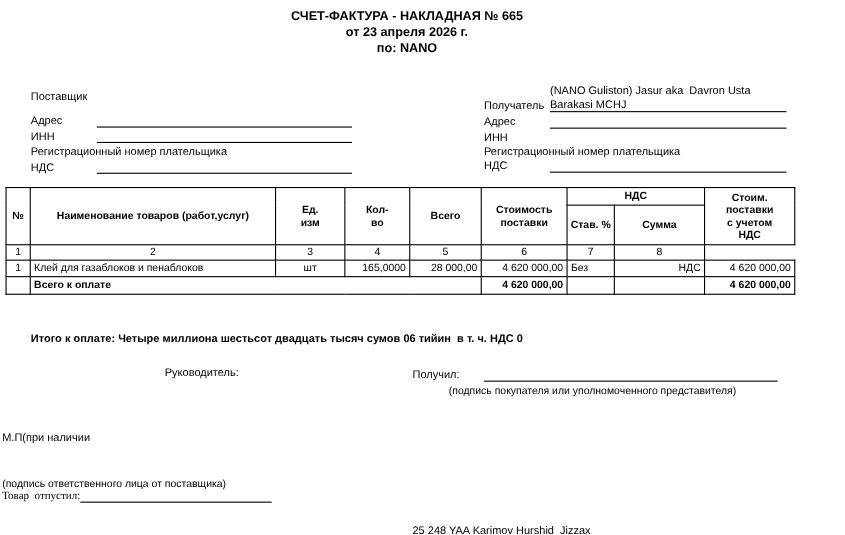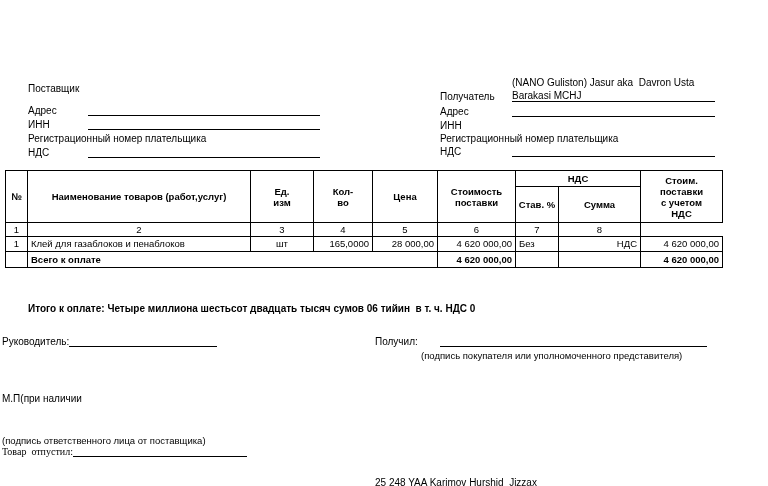--- a/index.html
+++ b/index.html
@@ -25,21 +25,21 @@
     line-height: 14.5px;
   }
 
   
   .party { position: absolute; font-size: 10px; }
   .party-left  { left: 28px;  top: 83px; width: 292px; }
   .party-right { left: 440px; top: 76px; width: 275px; }
   .prow { display: flex; align-items: flex-end; }
   .plabel { flex: none; white-space: pre; }
   .party-left  .plabel { width: 60px; }
-  .party-right .plabel { width: 72px; }
+  .party-right .plabel { width: 60px; }
   .pfield { flex: 1 1 auto; min-width: 0; white-space: pre; overflow: hidden; }
   .underlined { border-bottom: 1px solid #000; }
   .fulllabel { white-space: pre; }
   .h12 { height: 12px; } .h13 { height: 13px; } .h14 { height: 14px; }
   .h15 { height: 15px; } .h18 { height: 18px; gap: 40px; }
 
   
   .inv-table {
     position: absolute;
     left: 5px; top: 170px;
@@ -88,20 +88,25 @@
   .sig .slabel { flex: none; white-space: pre; }
   .sig .sline { flex: 1 1 auto; border-bottom: 1px solid #000; height: 12px; }
   .sig-note { position: absolute; font-size: 9.5px; white-space: pre; }
   .plain-text { position: absolute; font-size: 10px; white-space: pre; }
 </style>
 </head>
 <body>
 
 <div class="page">
 
+  <div class="doc-title">
+    <div>СЧЕТ-ФАКТУРА - НАКЛАДНАЯ № 665</div>
+    <div>от 23 апреля 2026 г.</div>
+    <div>по: NANO</div>
+  </div>
 
   <div class="party party-left">
     <div class="prow h18">
       <span class="plabel" style="align-self:flex-start">Поставщик</span>
     </div>
     <div class="prow h15">
       <span class="plabel">Адрес</span>
       <span class="pfield underlined"></span>
     </div>
     <div class="prow h14">
@@ -155,21 +160,21 @@
         <col style="width:82px">
     </colgroup>
     <tbody>
         <tr>
       <th rowspan="2">№</th>
       <th rowspan="2">Наименование товаров (работ,услуг)</th>
       <th rowspan="2">Ед.
 изм</th>
       <th rowspan="2">Кол-
 во</th>
-      <th rowspan="2">Цена</th>
+      <th rowspan="2">Всего</th>
       <th rowspan="2">Стоимость
 поставки</th>
       <th colspan="2" style="height:16px">НДС</th>
       <th rowspan="2">Стоим.
 поставки
 с учетом
 НДС</th>
     </tr>
     <tr>
       <th style="height:36px">Став. %</th>
@@ -202,31 +207,31 @@
       <td class="ta-r bold">4 620 000,00</td>
       <td></td>
       <td></td>
       <td class="ta-r bold">4 620 000,00</td>
     </tr>
   </tbody>
     </table>
 
   <div class="summary">Итого к оплате: Четыре миллиона шестьсот двадцать тысяч сумов 06 тийин  в т. ч. НДС 0</div>
 
-  <div class="sig" style="left:2px; top:334px; width:215px; height:13px;">
+  <div class="sig" style="left:2px; top:334px; width:215px; height:13px;flex-direction:column;">
     <span class="slabel">Руководитель:</span>
     <span class="sline"></span>
   </div>
   <div class="plain-text" style="left:2px; top:393px;">М.П(при наличии</div>
   <div class="sig" style="left:2px; top:444px; width:245px; height:13px;font-family:Liberation Serif, serif;">
     <span class="slabel">Товар  отпустил:</span>
     <span class="sline"></span>
   </div>
   <div class="sig-note" style="left:2px; top:435px;">(подпись ответственного лица от поставщика)</div>
 
   <div class="sig" style="left:375px; top:334px; width:332px; height:13px;">
     <span class="slabel" style="width:65px">Получил:</span>
     <span class="sline"></span>
   </div>
-  <div class="sig-note" style="left:421px; top:350px;text-align:center;">(подпись покупателя или уполномоченного представителя)</div>
+  <div class="sig-note" style="left:408px; top:350px;text-align:center;">(подпись покупателя или уполномоченного представителя)</div>
   <div class="plain-text" style="left:375px; top:435px;margin-top:42px;">25 248 YAA Karimov Hurshid  Jizzax</div>
 
 </div>
 
 </body></html>

